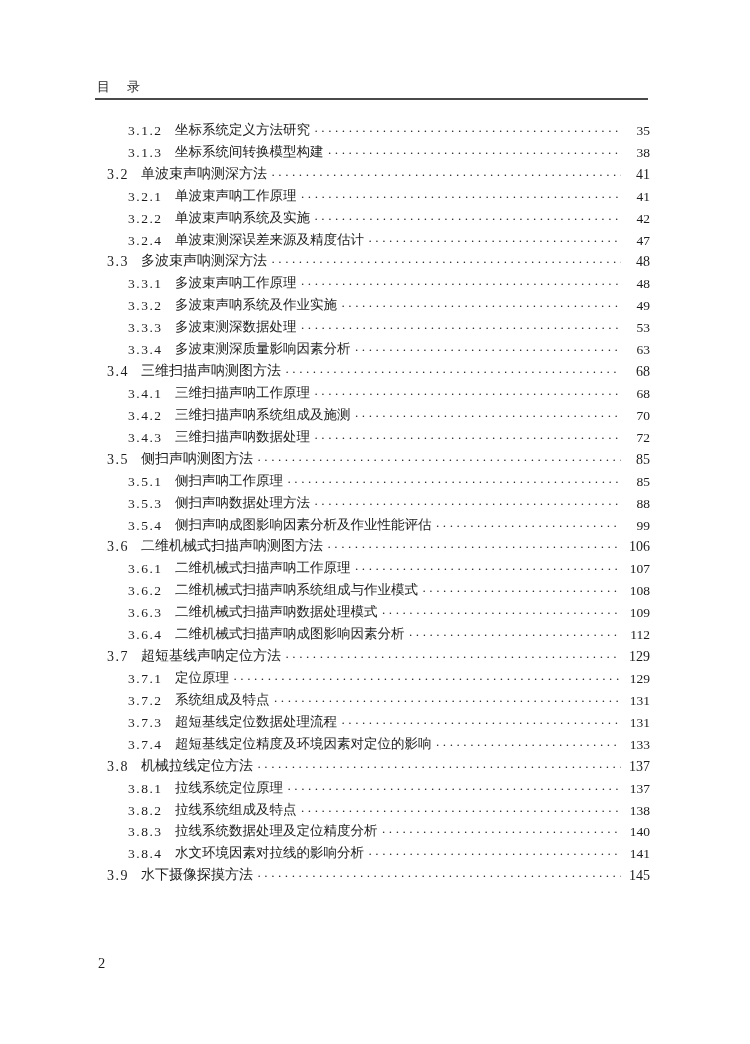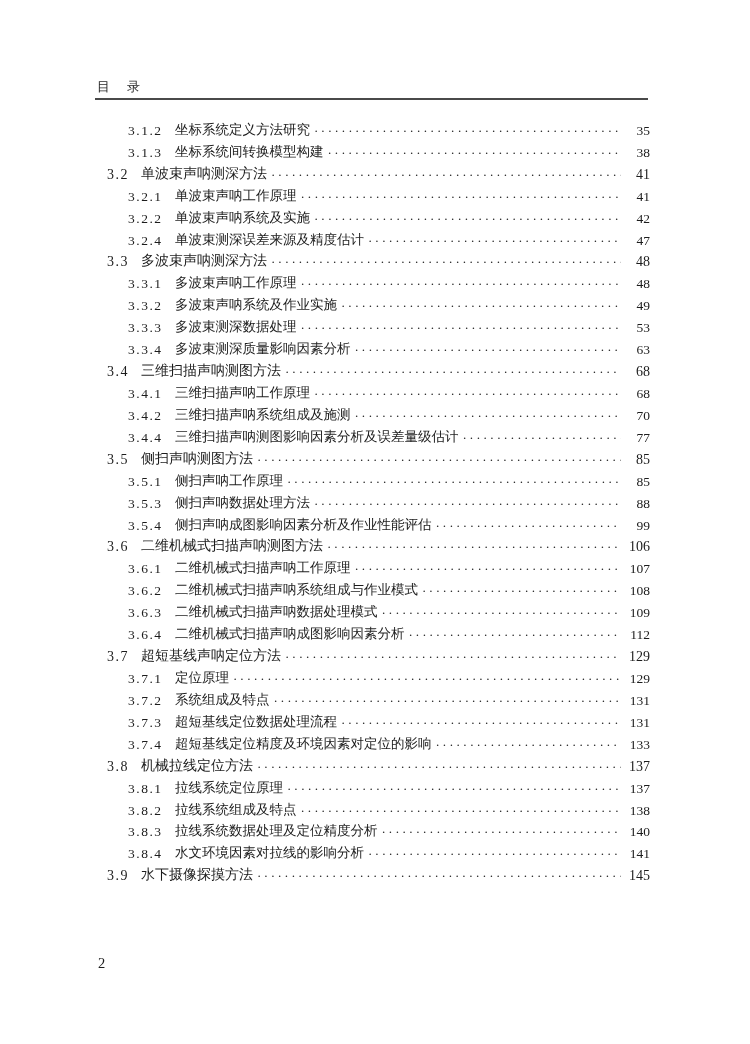--- a/index.html
+++ b/index.html
@@ -170,24 +170,24 @@
     <span class="leader"></span>
     <span class="pg">68</span>
   </div>
       <div class="row l3">
     <span class="num">3.4.2</span>
     <span class="title">三维扫描声呐系统组成及施测</span>
     <span class="leader"></span>
     <span class="pg">70</span>
   </div>
       <div class="row l3">
-    <span class="num">3.4.4</span>
-    <span class="title">三维扫描声呐测图影响因素分析及误差量级估计</span>
-    <span class="leader"></span>
-    <span class="pg">77</span>
+    <span class="num">3.4.3</span>
+    <span class="title">三维扫描声呐数据处理</span>
+    <span class="leader"></span>
+    <span class="pg">72</span>
   </div>
       <div class="row l2">
     <span class="num">3.5</span>
     <span class="title">侧扫声呐测图方法</span>
     <span class="leader"></span>
     <span class="pg">85</span>
   </div>
       <div class="row l3">
     <span class="num">3.5.1</span>
     <span class="title">侧扫声呐工作原理</span>

